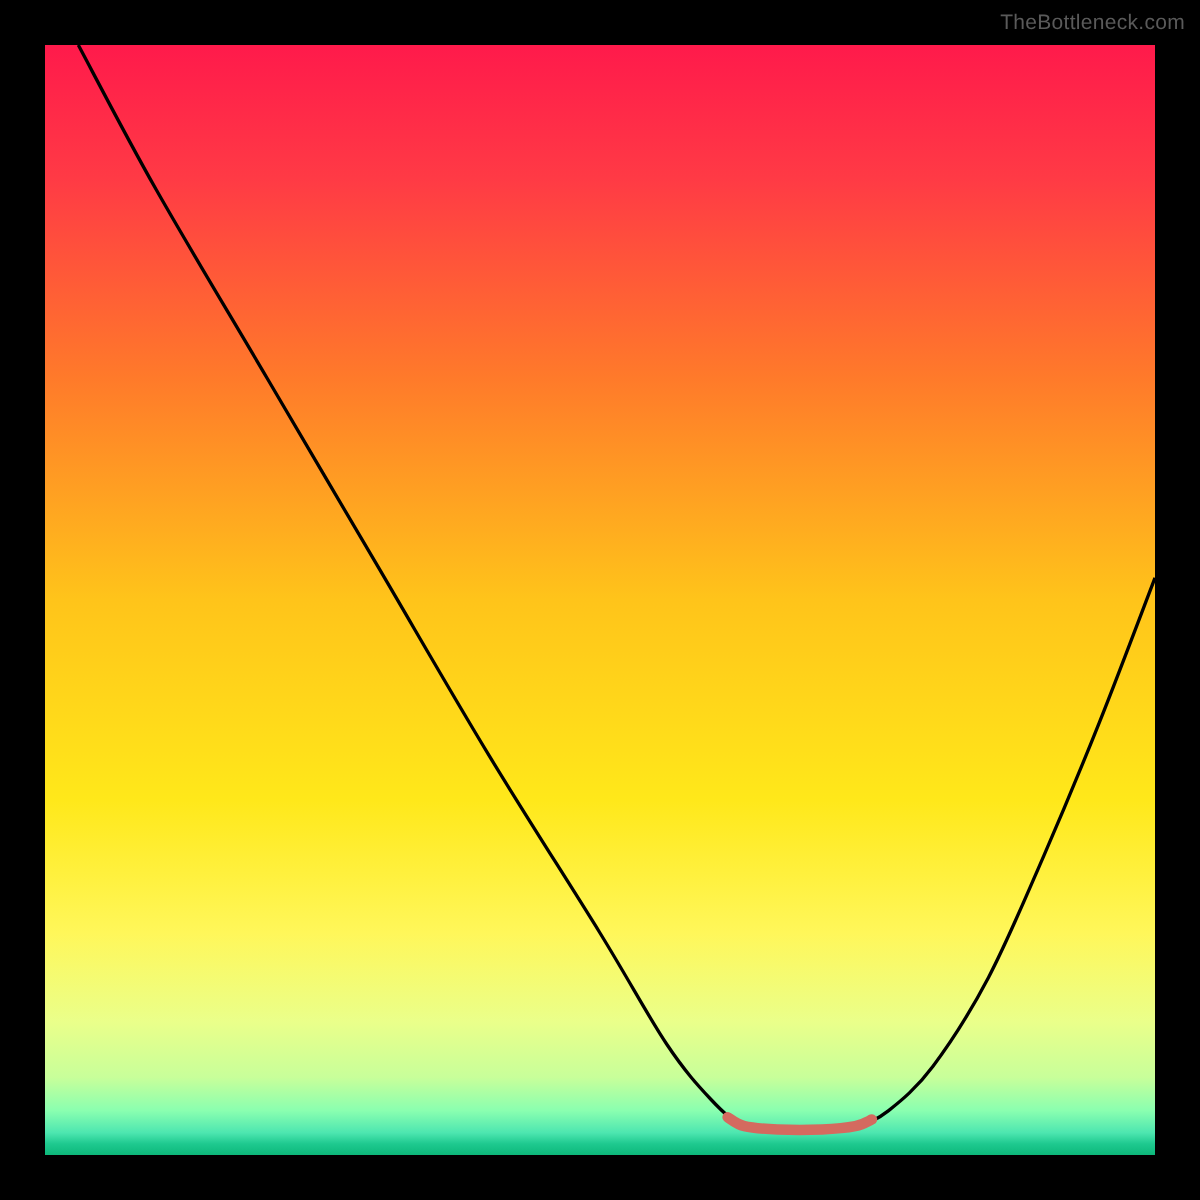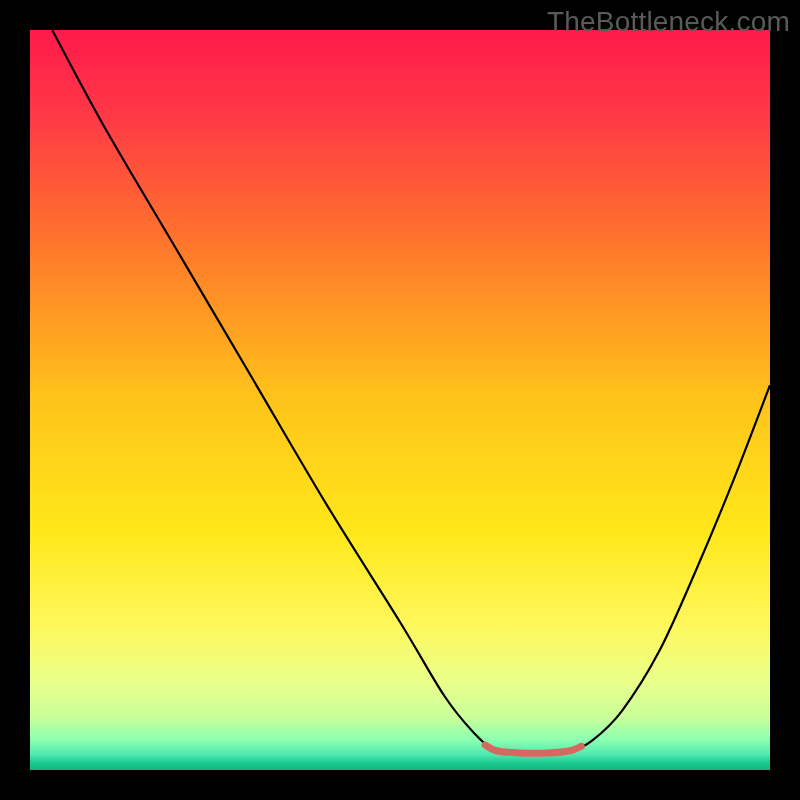--- a/index.html
+++ b/index.html
@@ -20,21 +20,21 @@
   }
   .gradient-bg {
     position: absolute;
     left: 0; top: 0; width: 100%; height: 100%;
   }
   .watermark {
     position: absolute;
     top: 6px;
     right: 10px;
     font-family: Arial, Helvetica, sans-serif;
-    font-size: 28px;
+    font-size: 14px;
     font-weight: 500;
     color: #5a5a5a;
     letter-spacing: 0.2px;
     text-align: center;
   }
   svg.lines {
     position: absolute;
     left: 0; top: 0;
     width: 100%;
     height: 100%;

